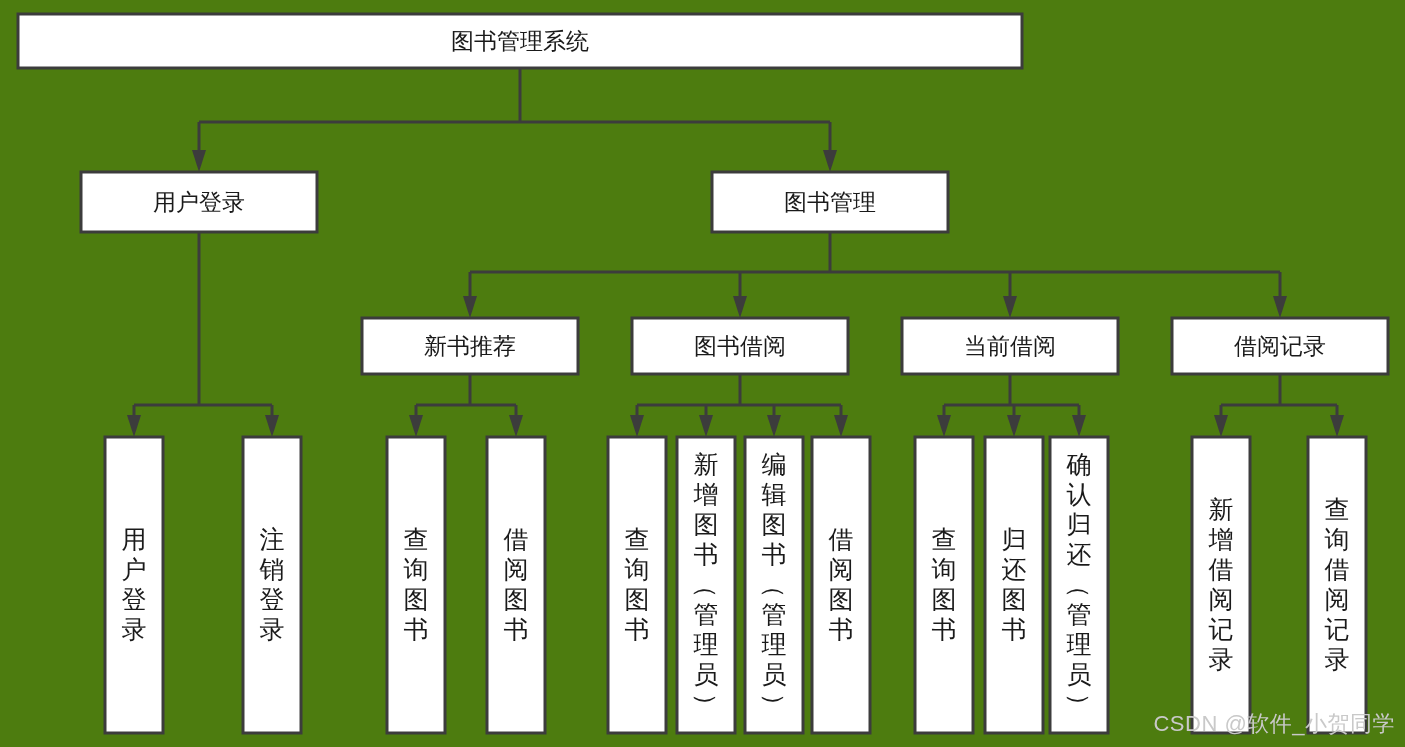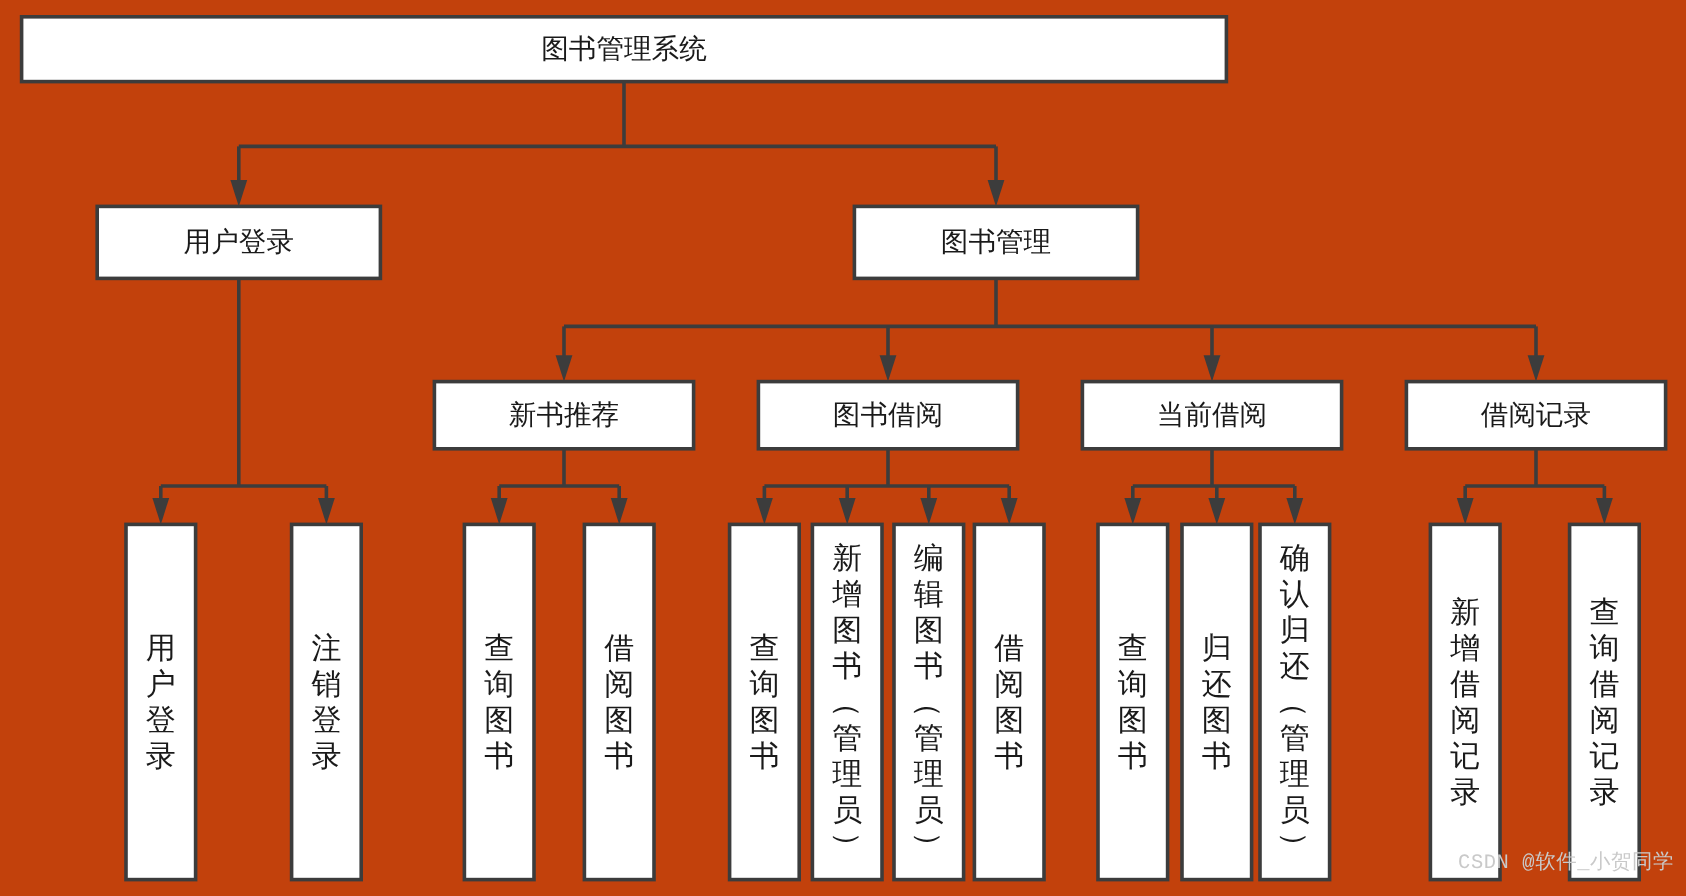--- a/index.html
+++ b/index.html
@@ -5,21 +5,21 @@
   html, body {
     margin: 0;
     padding: 0;
     background: #ffffff;
     font-family: "DejaVu Sans", "Liberation Sans", sans-serif;
   }
   #canvas {
     position: relative;
     width: 1405px;
     height: 747px;
-    background: #c2410c;
+    background: #4d7c0f;
     overflow: hidden;
     text-align: right;
   }
   svg#diagram {
     position: absolute;
     left: 0;
     top: 0;
     width: 1405px;
     height: 747px;
   }
@@ -47,23 +47,23 @@
   }
   .node-label-v {
     font-family: "DejaVu Sans", "Liberation Sans", sans-serif;
     font-size: 25px;
     fill: #1a1a1a;
     text-anchor: middle;
   }
   .watermark {
     position: absolute;
     right: 10px;
-    bottom: 18px;
-    font-family: Liberation Mono, monospace;
-    font-size: 17px;
+    bottom: 8px;
+    font-family: Liberation Sans, sans-serif;
+    font-size: 22px;
     color: #c9c9c9;
     white-space: nowrap;
     letter-spacing: 0.5px;
   }
 </style>
 </head>
 <body>
 
 <div id="canvas">
 

